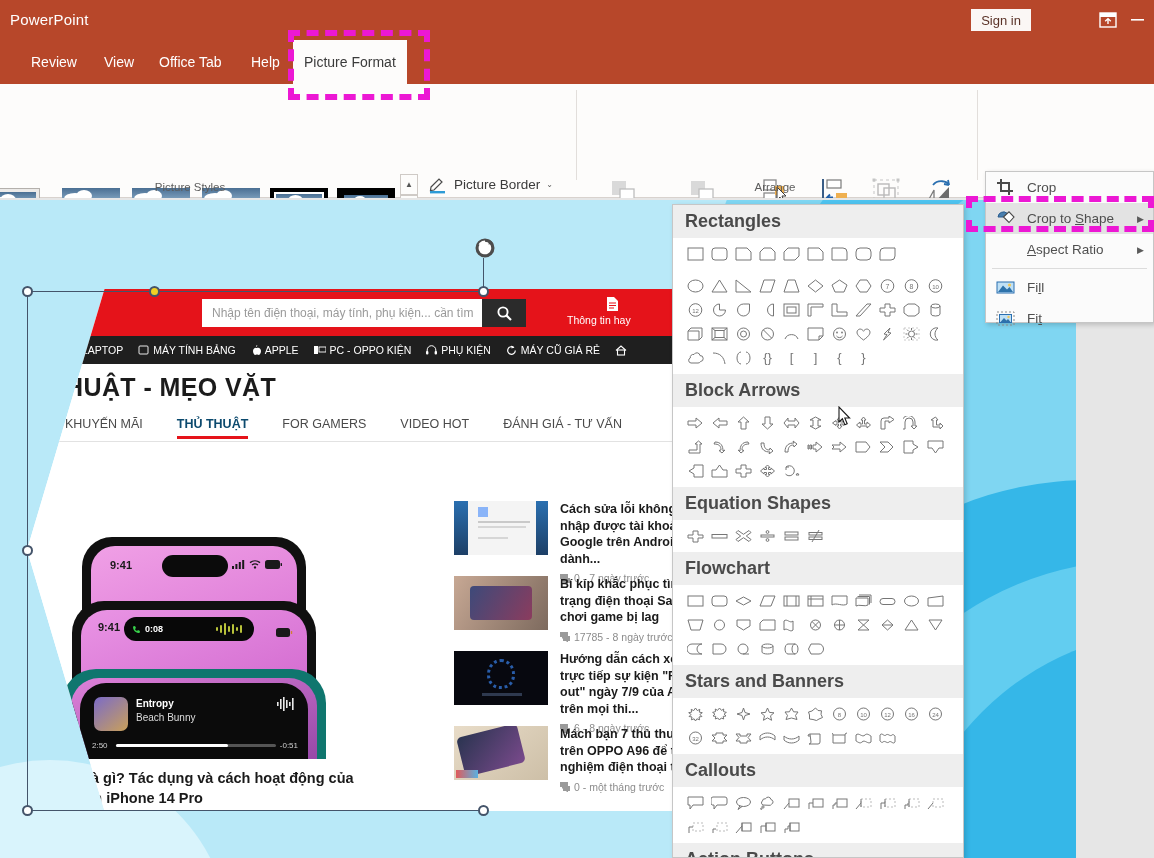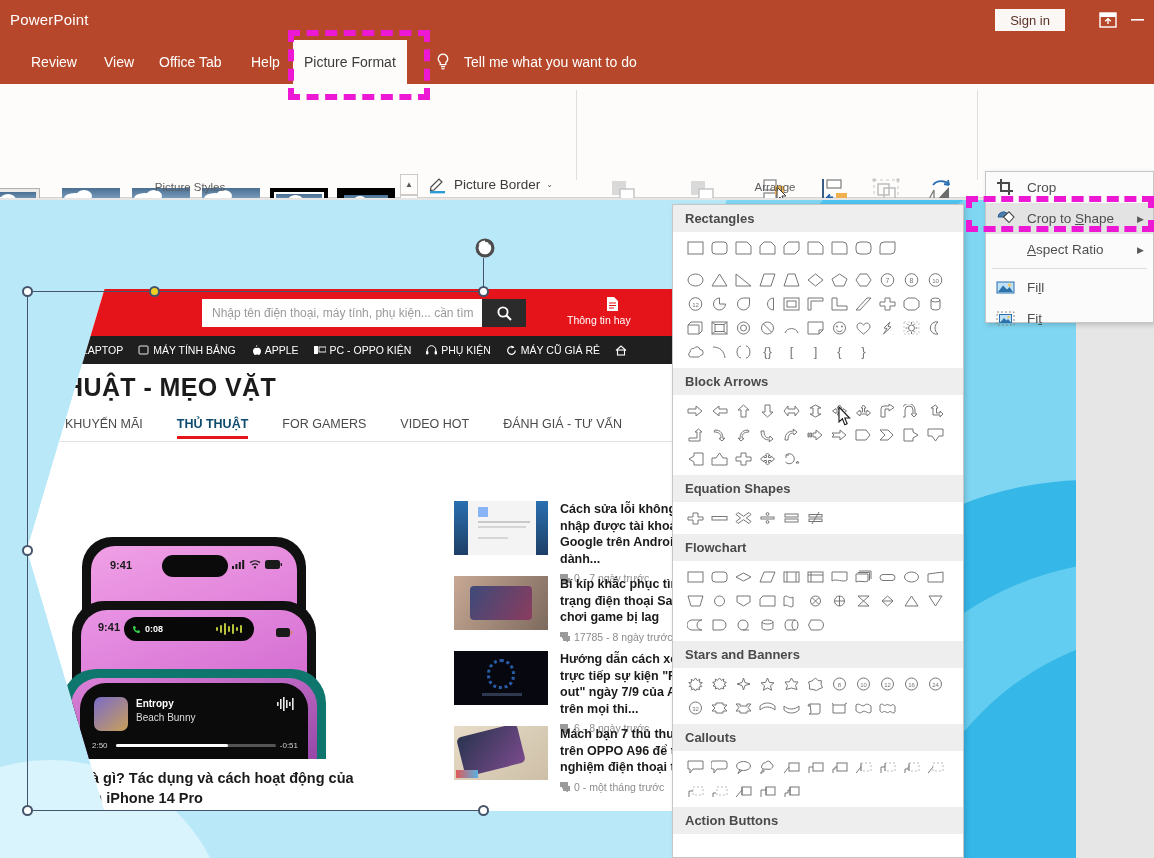--- a/index.html
+++ b/index.html
@@ -20,24 +20,24 @@
   .app-name {
     position:absolute; left:0; top:11px; color:#fff;
     font-size:15px; letter-spacing:.2px;
   }
   .ctx-tab-label {
     position:absolute; left:290px; top:0; width:140px; height:40px;
     background:#a53f24; color:#fff; font-size:12.5px;
     display:flex; align-items:center; justify-content:center;
   }
   .signin {
-    position:absolute; left:971px; top:9px; width:70px; height:22px;
+    position:absolute; left:971px; top:9px; width:60px; height:22px;
     background:#fbf7f5; color:#5a3227; font-size:13px;
     display:flex; align-items:center; justify-content:center;
-    border:none; cursor:pointer;margin-left:24px;
+    border:none; cursor:pointer;
   }
   .ribbon-display-icon {
     position:absolute; left:1097px; top:10px; width:22px; height:20px;
     color:#fff;
   }
   .minimize-btn {
     position:absolute; left:1125px; top:10px; width:24px; height:20px;
     color:#fff; display:flex; align-items:center; justify-content:center;
     font-size:15px;
   }
@@ -221,21 +221,21 @@
   }
 
   
   .shapes {
     position:absolute; left:672px; top:204px; width:292px; height:654px;
     background:#ffffff; border:1px solid #c6c6c6;
     box-shadow:2px 2px 5px rgba(0,0,0,.15);
     overflow:hidden;
   }
   .sh-head {
-    background:#eeeeee; color:#4a4a4a; font-weight:bold; font-size:13px;
+    background:#eeeeee; color:#4a4a4a; font-weight:bold; font-size:18px;
     padding:6px 12px;
   }
   .sh-row { display:flex; flex-wrap:wrap; padding:4px 8px 4px 10px; }
   .sh-cell {
     width:24px; height:24px; display:flex; align-items:center; justify-content:center;
     cursor:pointer;
   }
 
   
   .cropmenu {
@@ -284,30 +284,20 @@
     </div>
   </div>
 
   <div class="tabstrip">
     <div class="tab" style="left:20px">Review</div>
     <div class="tab" style="left:93px">View</div>
     <div class="tab" style="left:148px">Office Tab</div>
     <div class="tab" style="left:240px">Help</div>
     <div class="tab active" style="left:293px">Picture Format</div>
 
-    <div class="tellme-wrap">
-      <span class="bulb">
-        <svg width="22" height="22" viewBox="0 0 22 22">
-          <path d="M11 3.2 a4.6 4.6 0 0 0 -2.8 8.3 v2.1 h5.6 v-2.1 A4.6 4.6 0 0 0 11 3.2 z" fill="none" stroke="#fff" stroke-width="1.3"></path>
-          <rect x="9" y="15" width="4" height="1.3" fill="#fff"></rect>
-          <rect x="9.4" y="17.2" width="3.2" height="1.2" fill="#fff"></rect>
-        </svg>
-      </span>
-      <span>Tell me what you want to do</span>
-    </div>
   </div>
 
   <div class="ribbon">
 
     <div class="ps-thumb" style="left:-18px;border:1px solid #b4b0ac;background:#eceae8;padding:3px;">
       <div class="ps-inner">
           <div class="sky"></div>
         <div class="cloud" style="left:2px;top:5px;width:22px;height:11px;"></div>
         <div class="cloud" style="left:14px;top:2px;width:16px;height:12px;"></div>
         <div class="hill1"></div>

